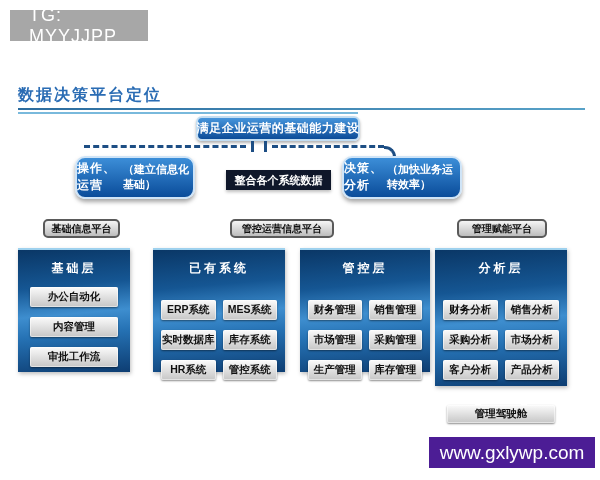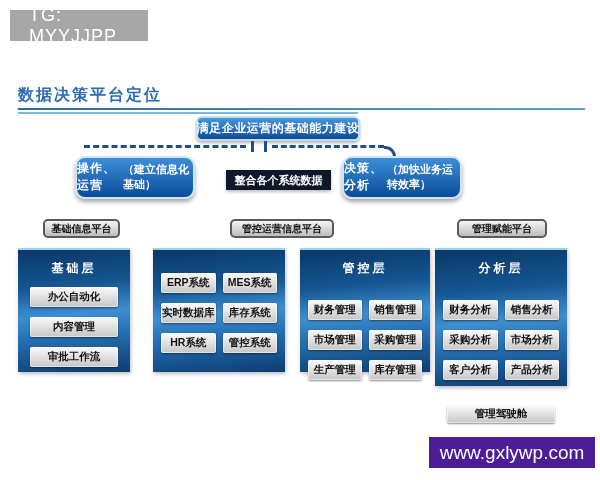--- a/index.html
+++ b/index.html
@@ -109,20 +109,21 @@
   <div class="panel panel1">
     <div class="panel-title">基础层</div>
     <div class="items-1col">
       <div class="item">办公自动化</div>
       <div class="item">内容管理</div>
       <div class="item">审批工作流</div>
     </div>
   </div>
 
   <div class="panel panel2">
+    <div class="panel-title">已有系统</div>
     <div class="items-2col">
       <div class="item">ERP系统</div>
       <div class="item">MES系统</div>
       <div class="item">实时数据库</div>
       <div class="item">库存系统</div>
       <div class="item">HR系统</div>
       <div class="item">管控系统</div>
     </div>
   </div>
 

